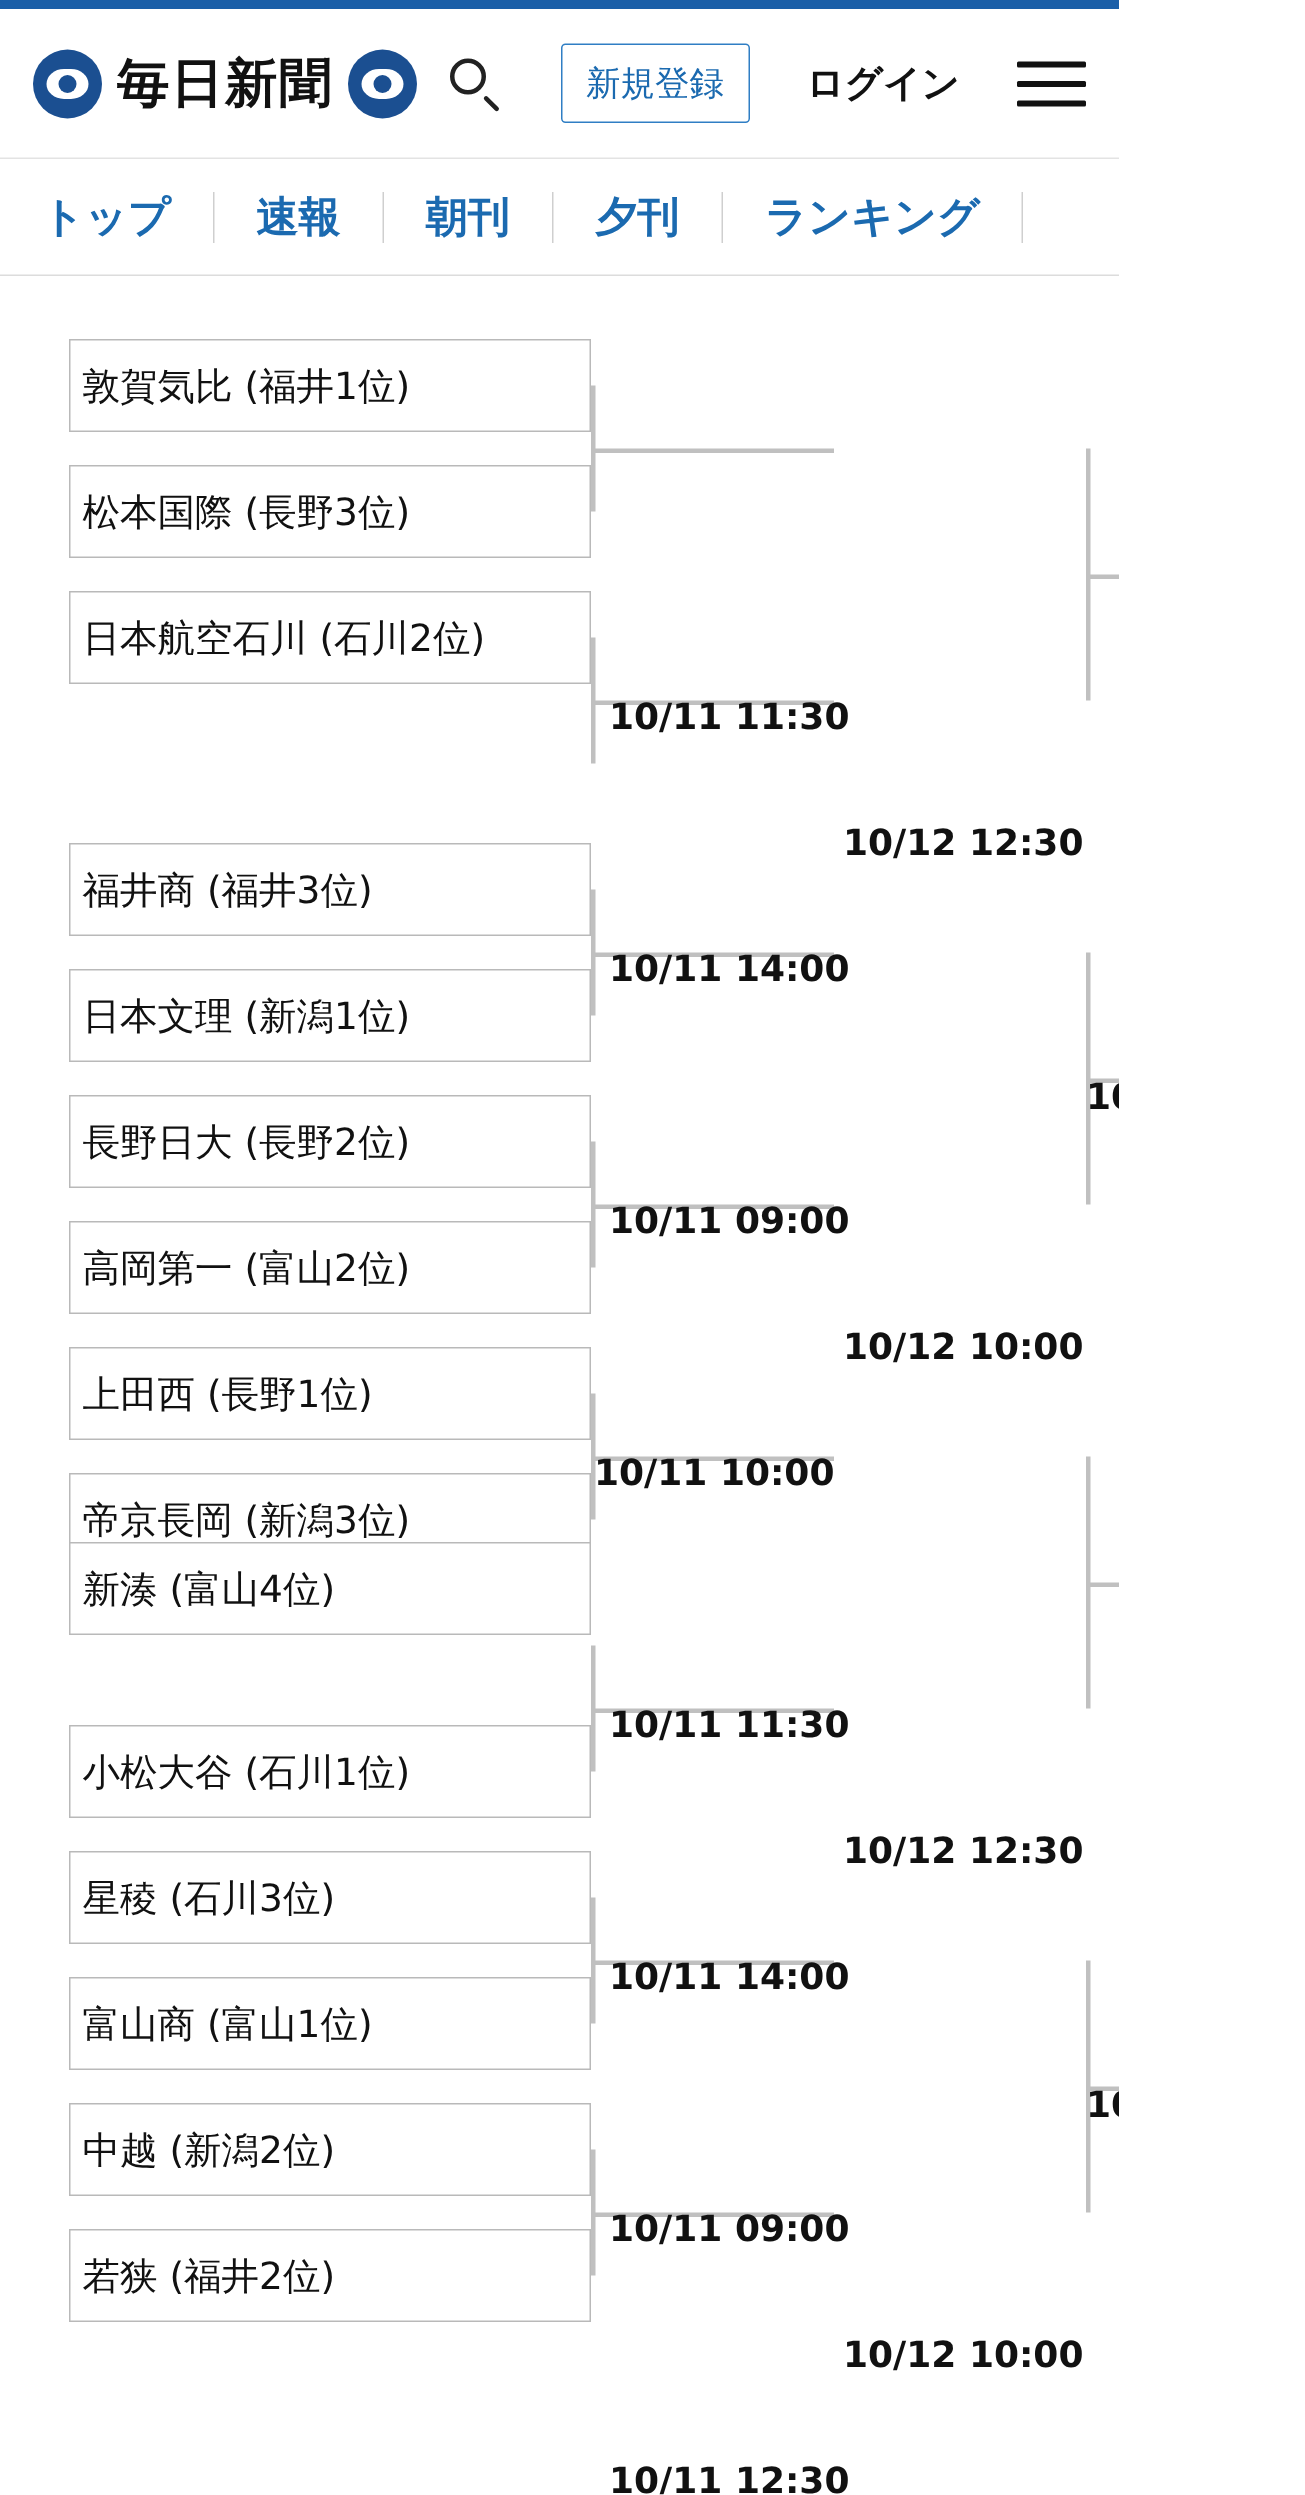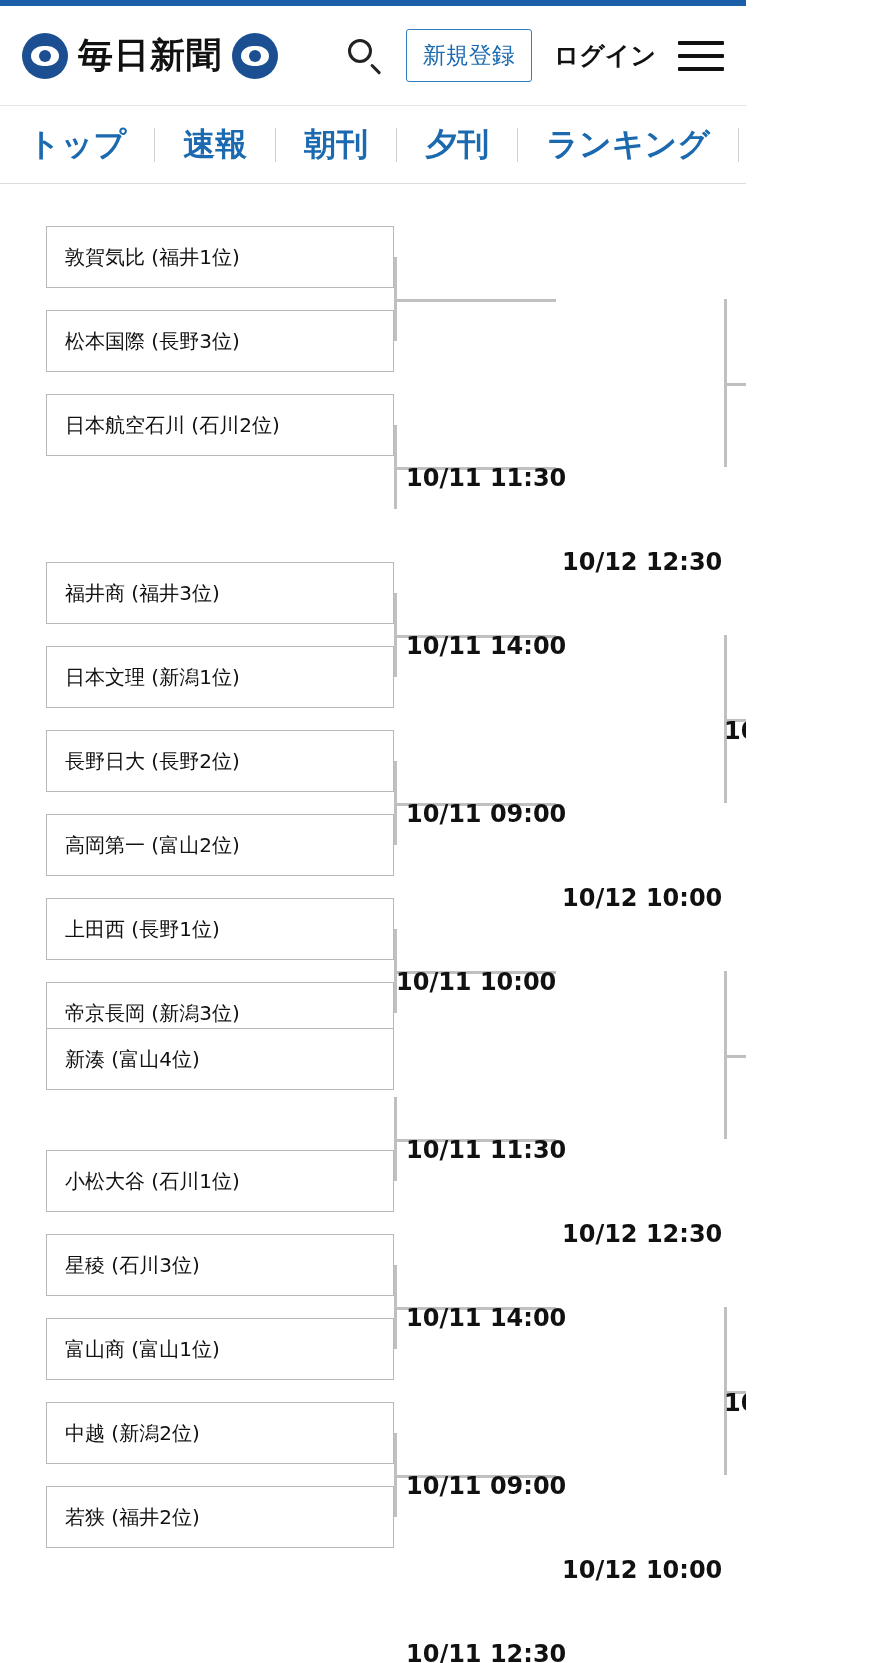--- a/index.html
+++ b/index.html
@@ -66,21 +66,21 @@
     font-size: 35px;
     font-weight: bold;
     letter-spacing: 1px;
     color: #111111;
     font-family: "DejaVu Sans", "Liberation Sans", sans-serif;
   }
   .header-right {
     margin-left: auto;
     display: flex;
     align-items: center;
-    gap: 22px;
+    gap: 38px;
   }
   .search-icon {
     width: 38px; height: 38px;
     position: relative;
     flex: none;
   }
   .search-icon .ring {
     position: absolute;
     left: 2px; top: 2px;
     width: 24px; height: 24px;
@@ -135,21 +135,21 @@
   .nav {
     height: 78px;
     display: flex;
     align-items: center;
     border-bottom: 1px solid #dcdcdc;
     background: #ffffff;
     overflow: hidden;
     box-sizing: border-box;
   }
   .nav-item {
-    font-size: 32px;
+    font-size: 28px;
     font-weight: bold;
     color: #1b6ab0;
     padding: 0 28px;
     white-space: nowrap;
     font-family: "DejaVu Sans", "Liberation Sans", sans-serif;
     cursor: pointer;
   }
   .nav-sep {
     width: 1px;
     height: 34px;
@@ -167,22 +167,22 @@
   .team {
     position: absolute;
     left: 46px;
     width: 348px;
     height: 62px;
     border: 1px solid #b9b9b9;
     box-sizing: border-box;
     background: #ffffff;
     display: flex;
     align-items: center;
-    padding-left: 18px;
-    font-size: 20px;
+    padding-left: 8px;
+    font-size: 25px;
     color: #111111;
     font-family: "DejaVu Sans", "Liberation Sans", sans-serif;
     white-space: nowrap;
   }
   .line {
     position: absolute;
     background: #c0c0c0;
   }
   .h { height: 3px; }
   .v { width: 3px; }

